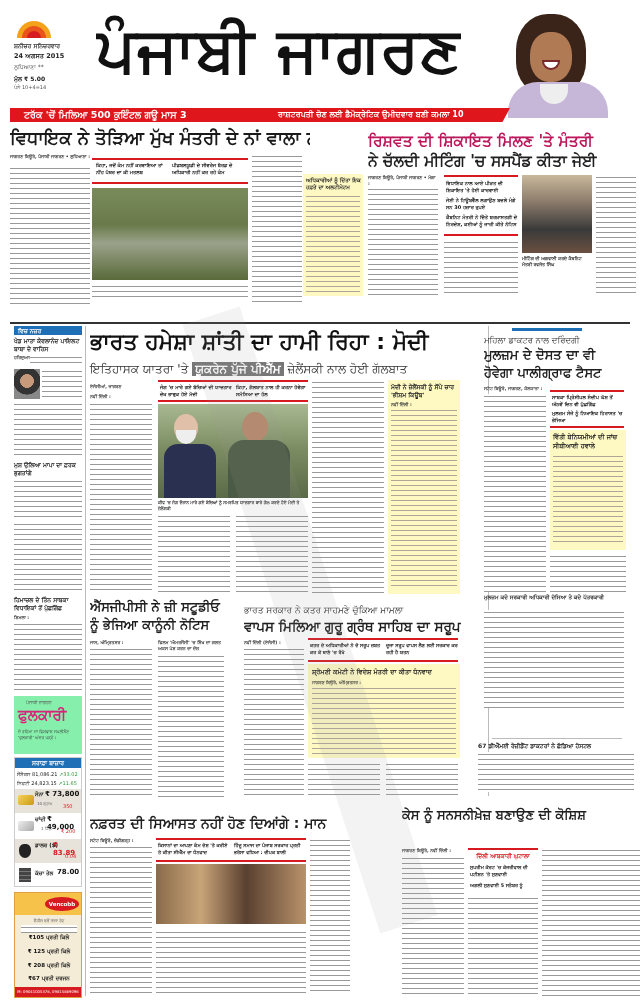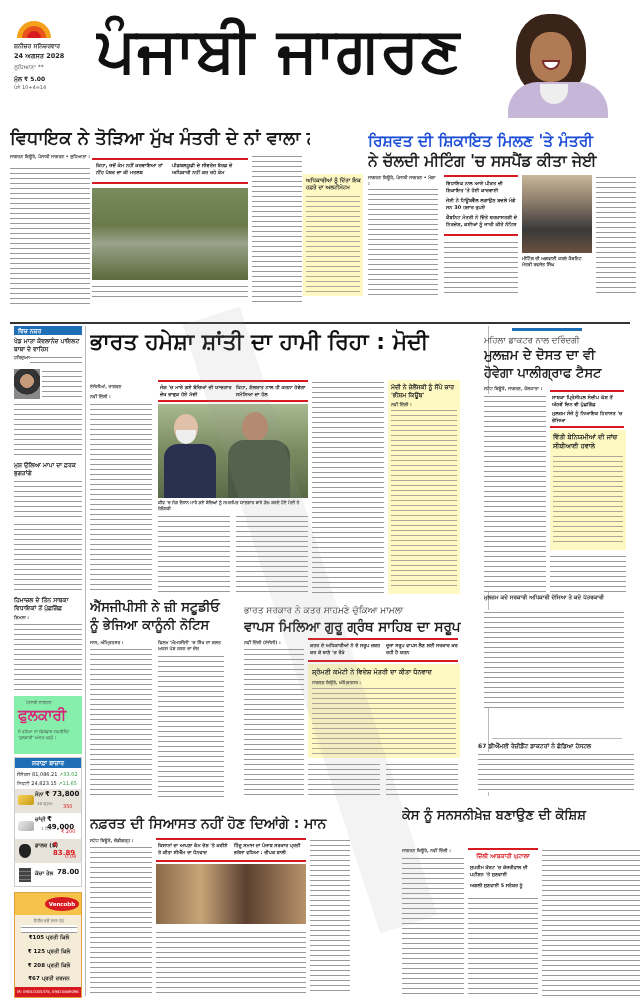--- a/index.html
+++ b/index.html
@@ -19,36 +19,40 @@
 <body>
 
 <div class="abs" style="left:0;top:0;width:640px;height:128px;">
 
   <svg class="abs" style="left:15px;top:18px" width="38" height="20" viewBox="0 0 38 20">
     <path d="M2 20 A17 17 0 0 1 36 20 Z" fill="#f5a21b"></path>
     <path d="M7 20 A12 12 0 0 1 31 20 Z" fill="#e8541c"></path>
     <path d="M12 20 A7 7 0 0 1 26 20 Z" fill="#d71920"></path>
   </svg>
   <div class="abs" style="left:14px;top:42px;font-size:6px;font-weight:bold;color:#333">ਸ਼ਨੀਚਰ ਸਨਿਚਰਵਾਰ</div>
-  <div class="abs" style="left:14px;top:52px;font-size:6.5px;font-weight:bold;color:#222">24 ਅਗਸਤ 2028</div>
+  <div class="abs" style="left:14px;top:52px;font-size:6.5px;font-weight:bold;color:#222">24 ਅਗਸਤ 2015</div>
   <div class="abs" style="left:14px;top:63px;font-size:6px;color:#444">ਲੁਧਿਆਣਾ **</div>
   <div class="abs" style="left:14px;top:75px;font-size:6px;font-weight:bold;color:#222">ਮੁੱਲ ₹ 5.00</div>
   <div class="abs" style="left:14px;top:84px;font-size:5px;color:#555">ਪੰਨੇ 10+4=14</div>
 
   <div class="abs hl" style="left:96px;top:10px;font-size:62px;line-height:80px;letter-spacing:1px;font-weight:900;color:#111">ਪੰਜਾਬੀ ਜਾਗਰਣ</div>
 
   <div class="abs" style="left:498px;top:10px;width:124px;height:108px;overflow:hidden;">
     <div style="position:absolute;left:18px;top:4px;width:70px;height:80px;border-radius:45% 45% 40% 40%;background:#3a2419"></div>
     <div style="position:absolute;left:32px;top:22px;width:42px;height:50px;border-radius:45%;background:#b07a55"></div>
     <div style="position:absolute;left:44px;top:50px;width:18px;height:10px;border-radius:0 0 10px 10px;background:#fff;border:2px solid #7a2a2a"></div>
     <div style="position:absolute;left:10px;top:72px;width:100px;height:50px;border-radius:30px 30px 0 0;background:#c6b6d8"></div>
     <div style="position:absolute;left:42px;top:74px;width:28px;height:20px;background:#eee;border-radius:0 0 14px 14px"></div>
   </div>
 
 
+  <div class="abs" style="left:10px;top:108px;width:500px;height:14px;background:#e0161d;clip-path:polygon(0 0,100% 0,98.5% 100%,0 100%);">
+    <span class="abs" style="left:14px;top:1px;font-size:9.5px;font-weight:bold;color:#fff;white-space:nowrap">ਟਰੱਕ 'ਚੋਂ ਮਿਲਿਆ 500 ਕੁਇੰਟਲ ਗਊ ਮਾਸ 3</span>
+    <span class="abs" style="left:268px;top:2px;font-size:8px;font-weight:bold;color:#fff;white-space:nowrap">ਰਾਸ਼ਟਰਪਤੀ ਚੋਣ ਲਈ ਡੈਮੋਕ੍ਰੇਟਿਕ ਉਮੀਦਵਾਰ ਬਣੀ ਕਮਲਾ 10</span>
+  </div>
 </div>
 
 <div class="abs" style="left:10px;top:126px;width:290px;height:190px;">
   <div class="abs hl-light" style="left:0;top:0;font-size:18px;line-height:24px;width:300px;font-weight:bold;color:#1a1a1a">ਵਿਧਾਇਕ ਨੇ ਤੋੜਿਆ ਮੁੱਖ ਮੰਤਰੀ ਦੇ ਨਾਂ ਵਾਲਾ ਨੀਂਹ ਪੱਥਰ</div>
   <div class="abs" style="left:0;top:28px;width:80px;font-size:4.5px;font-weight:bold;color:#333;line-height:6px">ਜਾਗਰਣ ਬਿਊਰੋ, ਪੰਜਾਬੀ ਜਾਗਰਣ • ਲੁਧਿਆਣਾ :</div>
   <div class="abs filler" style="left:0;top:40px;width:80px;height:138px"></div>
   <div class="abs redline" style="left:82px;top:32px;width:156px"></div>
   <div class="abs bullet" style="left:86px;top:36px;width:72px;font-size:5px;line-height:7px">ਕਿਹਾ, ਜਦੋਂ ਕੰਮ ਨਹੀਂ ਕਰਵਾਇਆ ਤਾਂ ਨੀਂਹ ਪੱਥਰ ਦਾ ਕੀ ਮਤਲਬ</div>
   <div class="abs bullet" style="left:162px;top:36px;width:76px;font-size:5px;line-height:7px">ਪੀਡਬਲਯੂਡੀ ਦੇ ਸੀਵਰੇਜ ਬੋਰਡ ਦੇ ਅਧਿਕਾਰੀ ਨਹੀਂ ਕਰ ਰਹੇ ਕੰਮ</div>
   <div class="abs redline" style="left:82px;top:56px;width:156px"></div>
@@ -56,21 +60,21 @@
   <div class="abs filler" style="left:82px;top:158px;width:156px;height:14px"></div>
   <div class="abs filler" style="left:242px;top:28px;width:50px;height:150px"></div>
 </div>
 
 <div class="abs box" style="left:303px;top:174px;width:60px;height:122px;">
   <div class="abs" style="left:3px;top:3px;width:56px;font-size:5.5px;font-weight:bold;line-height:7px;color:#222">ਅਧਿਕਾਰੀਆਂ ਨੂੰ ਦਿੱਤਾ ਇਕ ਹਫ਼ਤੇ ਦਾ ਅਲਟੀਮੇਟਮ</div>
   <div class="abs filler light" style="left:3px;top:20px;width:54px;height:98px"></div>
 </div>
 
 <div class="abs" style="left:368px;top:130px;width:268px;height:180px;">
-  <div class="abs hl-light" style="left:0;top:0;font-size:15.5px;line-height:22px;width:272px;font-weight:bold;color:#1d4ed8">ਰਿਸ਼ਵਤ ਦੀ ਸ਼ਿਕਾਇਤ ਮਿਲਣ 'ਤੇ ਮੰਤਰੀ</div>
+  <div class="abs hl-light" style="left:0;top:0;font-size:15.5px;line-height:22px;width:272px;font-weight:bold;color:#be185d">ਰਿਸ਼ਵਤ ਦੀ ਸ਼ਿਕਾਇਤ ਮਿਲਣ 'ਤੇ ਮੰਤਰੀ</div>
   <div class="abs hl-light" style="left:0;top:20px;font-size:15.5px;line-height:22px;width:272px;font-weight:bold;color:#1f1f1f">ਨੇ ਚੱਲਦੀ ਮੀਟਿੰਗ 'ਚ ਸਸਪੈਂਡ ਕੀਤਾ ਜੇਈ</div>
   <div class="abs" style="left:0;top:45px;width:70px;font-size:4.5px;line-height:6px;font-weight:bold;color:#333">ਜਾਗਰਣ ਬਿਊਰੋ, ਪੰਜਾਬੀ ਜਾਗਰਣ • ਮੋਗਾ :</div>
   <div class="abs filler" style="left:0;top:57px;width:70px;height:110px"></div>
   <div class="abs redline" style="left:76px;top:45px;width:74px"></div>
   <div class="abs bullet" style="left:78px;top:50px;width:72px;font-size:5px;line-height:7px">ਵਿਧਾਇਕ ਨਾਲ ਆਏ ਪੀੜਤ ਦੀ ਸ਼ਿਕਾਇਤ 'ਤੇ ਹੋਈ ਕਾਰਵਾਈ</div>
   <div class="abs bullet" style="left:78px;top:67px;width:72px;font-size:5px;line-height:7px">ਜੇਈ ਨੇ ਟਿਊਬਵੈੱਲ ਲਗਾਉਣ ਬਦਲੇ ਮੰਗੇ ਸਨ 30 ਹਜ਼ਾਰ ਰੁਪਏ</div>
   <div class="abs bullet" style="left:78px;top:84px;width:72px;font-size:5px;line-height:7px">ਕੈਬਨਿਟ ਮੰਤਰੀ ਨੇ ਦਿੱਤੇ ਬਰਖ਼ਾਸਤਗੀ ਦੇ ਨਿਰਦੇਸ਼, ਕਈਆਂ ਨੂੰ ਜਾਰੀ ਕੀਤੇ ਨੋਟਿਸ</div>
   <div class="abs redline" style="left:76px;top:104px;width:74px"></div>
   <div class="abs filler" style="left:76px;top:110px;width:74px;height:56px"></div>
   <div class="abs photo" style="left:154px;top:45px;width:70px;height:78px;background:linear-gradient(180deg,#c9b89a 0%,#8a7a6a 35%,#3a3a3a 70%,#6a5040 100%);"></div>
@@ -148,20 +152,25 @@
     <div class="abs" style="left:4px;top:69px;width:60px;font-size:5.5px;text-align:center;font-weight:bold">₹ 208 ਪ੍ਰਤੀ ਕਿਲੋ</div>
     <div class="abs" style="left:4px;top:82px;width:60px;font-size:5.5px;text-align:center;font-weight:bold">₹67 ਪ੍ਰਤੀ ਦਰਜਨ</div>
     <div class="abs" style="left:0;top:94px;width:66px;height:10px;background:#d71920;color:#fff;font-size:3.8px;text-align:center;line-height:10px;white-space:nowrap;overflow:hidden">M: 09041005378, 09815889096</div>
   </div>
 </div>
 
 <div class="abs vline" style="left:85px;top:326px;height:670px"></div>
 
 <div class="abs" style="left:90px;top:328px;width:395px;height:270px;">
   <div class="abs hl" style="left:0;top:0;font-size:22px;line-height:28px;width:395px;font-weight:900">ਭਾਰਤ ਹਮੇਸ਼ਾ ਸ਼ਾਂਤੀ ਦਾ ਹਾਮੀ ਰਿਹਾ : ਮੋਦੀ</div>
+  <div class="abs" style="left:0;top:33px;width:395px;font-size:12px;line-height:16px;white-space:nowrap;color:#333">
+    <span>ਇਤਿਹਾਸਕ ਯਾਤਰਾ 'ਤੇ</span>
+    <span style="background:#777;color:#fff;padding:0 3px;font-weight:bold">ਯੂਕਰੇਨ ਪੁੱਜੇ ਪੀਐੱਮ</span>
+    <span>ਜ਼ੇਲੈਂਸਕੀ ਨਾਲ ਹੋਈ ਗੱਲਬਾਤ</span>
+  </div>
   <div class="abs" style="left:0;top:56px;font-size:4.5px;font-weight:bold;color:#333">ਏਜੰਸੀਆਂ, ਜਾਗਰਣ</div>
   <div class="abs" style="left:0;top:66px;font-size:4.5px;font-weight:bold;color:#333">ਨਵੀਂ ਦਿੱਲੀ :</div>
   <div class="abs filler" style="left:0;top:74px;width:62px;height:190px"></div>
   <div class="abs redline" style="left:68px;top:52px;width:150px"></div>
   <div class="abs bullet" style="left:70px;top:56px;width:72px;font-size:5px;line-height:7px">ਜੰਗ 'ਚ ਮਾਰੇ ਗਏ ਬੱਚਿਆਂ ਦੀ ਯਾਦਗਾਰ ਦੇਖ ਭਾਵੁਕ ਹੋਏ ਮੋਦੀ</div>
   <div class="abs bullet" style="left:146px;top:56px;width:72px;font-size:5px;line-height:7px">ਕਿਹਾ, ਗੱਲਬਾਤ ਨਾਲ ਹੀ ਕਰਨਾ ਹੋਵੇਗਾ ਸਮੱਸਿਆ ਦਾ ਹੱਲ</div>
   <div class="abs redline" style="left:68px;top:72px;width:150px"></div>
 
   <div class="abs" style="left:68px;top:76px;width:150px;height:94px;background:linear-gradient(180deg,#a8b890 0%,#7a8a60 50%,#5a6a48 100%);overflow:hidden">
     <div style="position:absolute;left:16px;top:10px;width:24px;height:28px;border-radius:50%;background:#e0c0a8"></div>

